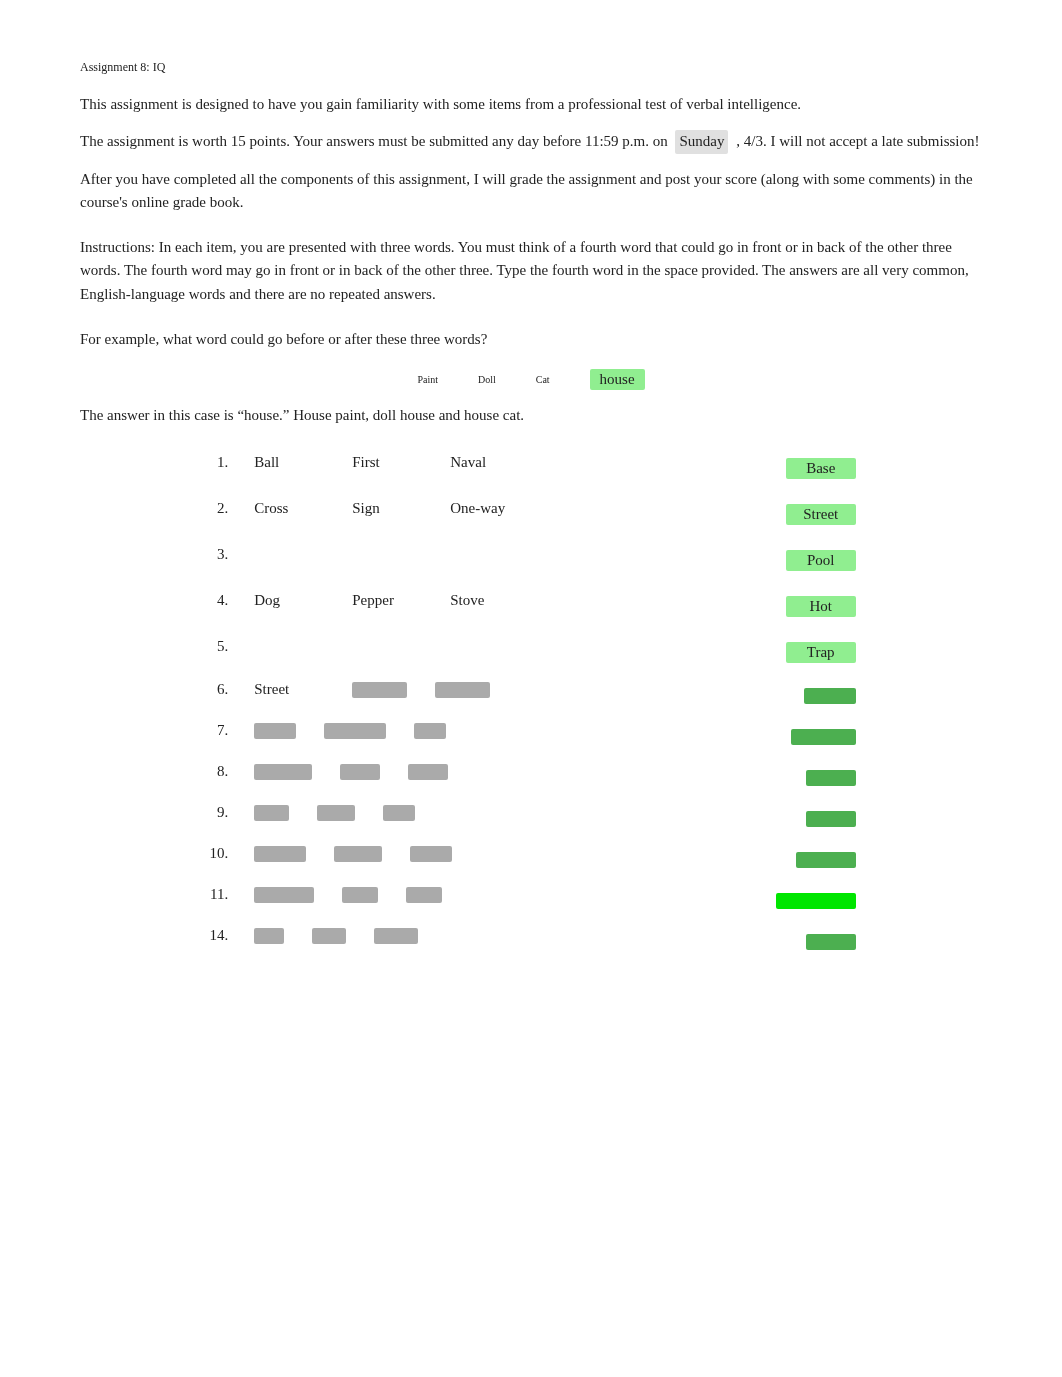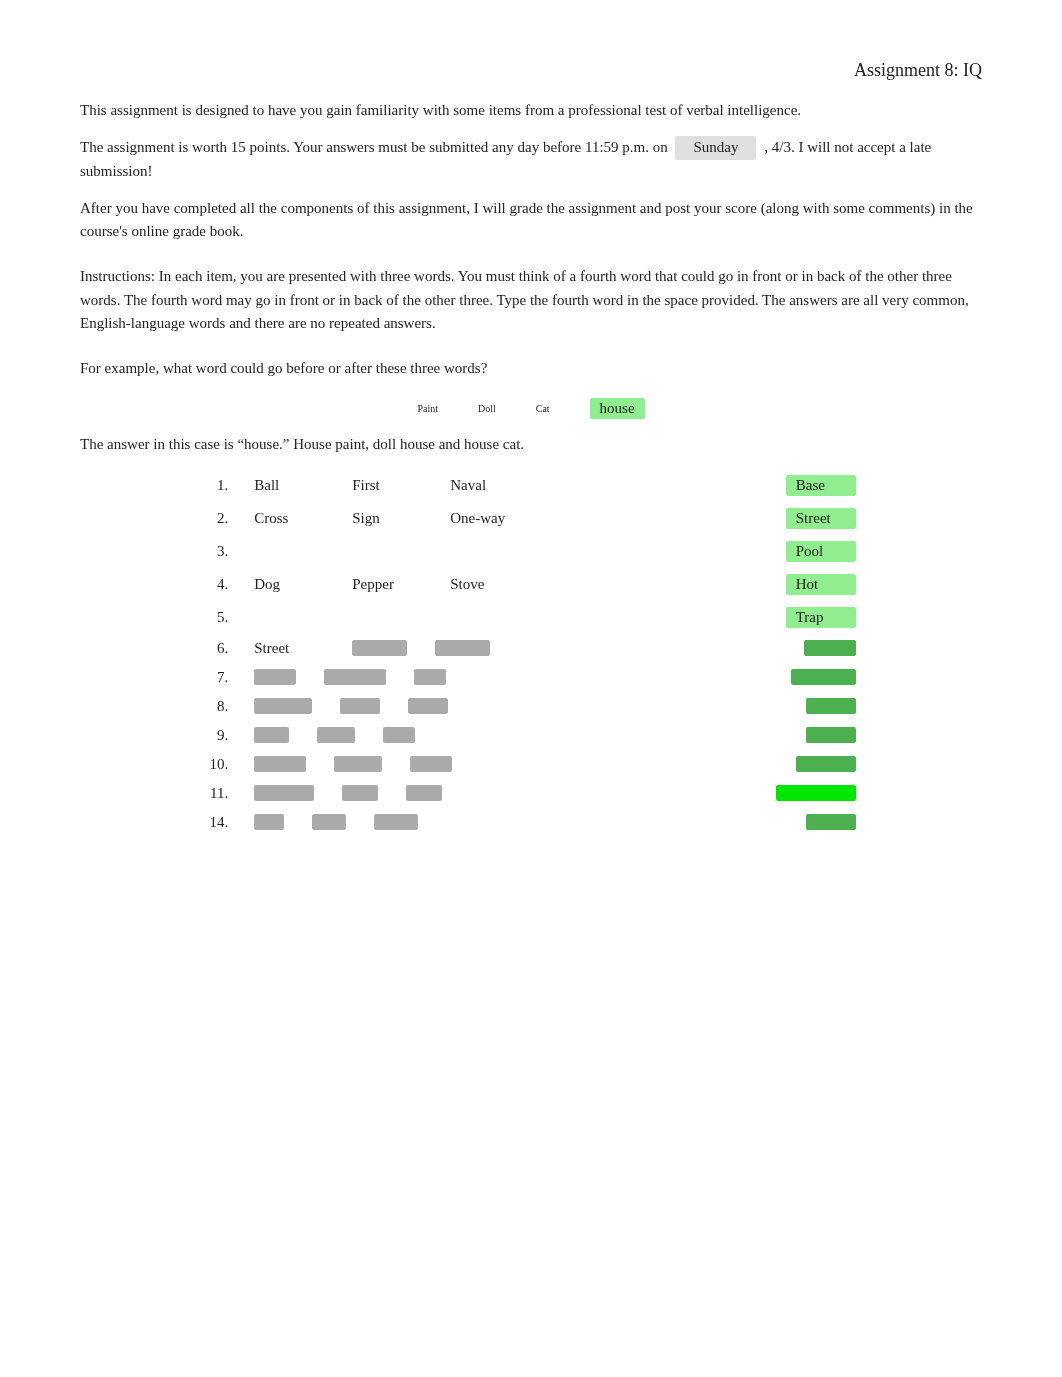--- a/index.html
+++ b/index.html
@@ -6,22 +6,22 @@
     body {
       background: #fff;
       font-family: Times New Roman, serif;
       font-size: 15px;
       color: #222;
       padding: 60px 80px;
       max-width: 1062px;
       margin: 0 auto;
     }
     .title {
-      text-align: right;
-      font-size: 18px;
+      text-align: left;
+      font-size: 12px;
       margin-bottom: 18px;
       font-weight: normal;
     }
     .intro-text {
       margin-bottom: 14px;
       line-height: 1.55;
     }
     .section-gap {
       margin-bottom: 22px;
     }
@@ -63,20 +63,22 @@
       flex: 1;
       align-items: center;
       margin-left: 12px;
     }
     .item-word {
       min-width: 70px;
     }
     .item-answer {
       margin-left: auto;
       min-width: 70px;
+      text-align: center;
+      margin-top: 13px;
     }
     .blurred-block {
       display: inline-block;
       background: #aaa;
       border-radius: 2px;
       color: transparent;
       user-select: none;
       height: 16px;
     }
     .blurred-answer {
@@ -87,21 +89,21 @@
     }
     .blurred-green {
       background: #4caf50;
     }
     .blurred-bright-green {
       background: #00e600;
     }
     .date-inline {
       display: inline-block;
       background: #e0e0e0;
-      padding: 0 18px;
+      padding: 0 4px;
       border-radius: 2px;
       margin: 0 4px;
     }
   </style>
 </head>
 <body>
 
 <p class="title">Assignment 8: IQ</p>
 
 <p class="intro-text">This assignment is designed to have you gain familiarity with some items from a professional test of verbal intelligence.</p>

